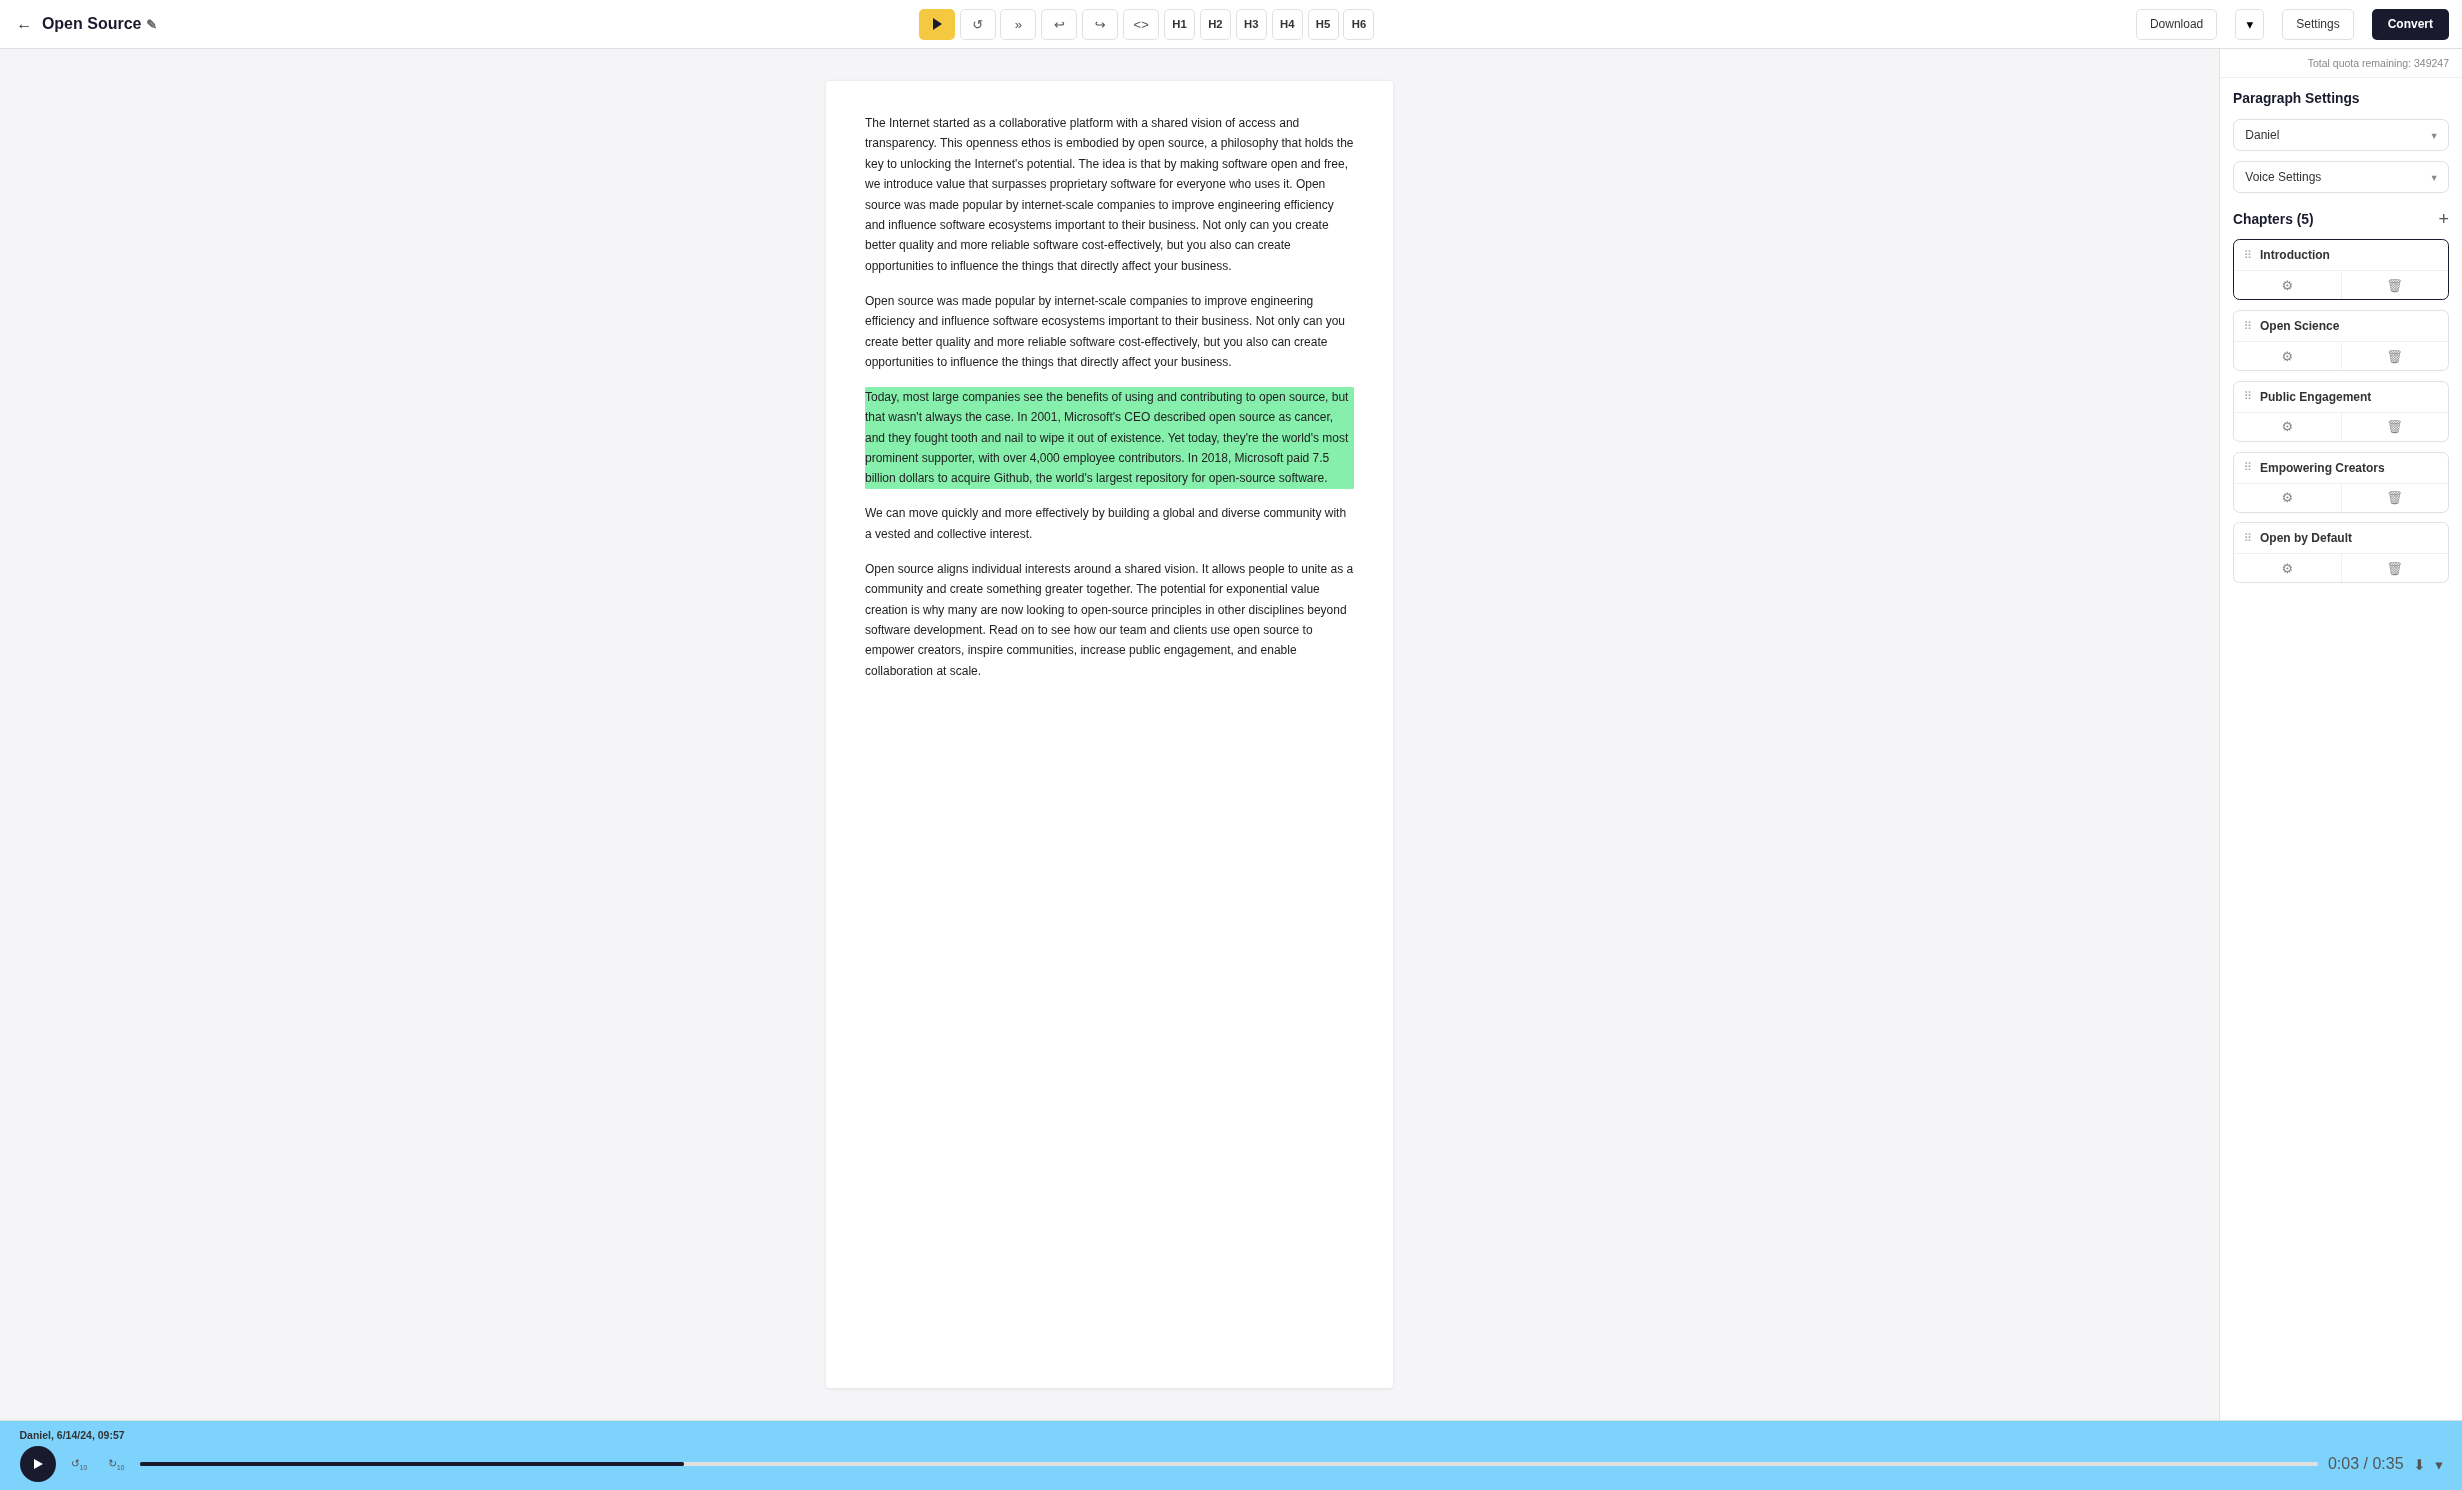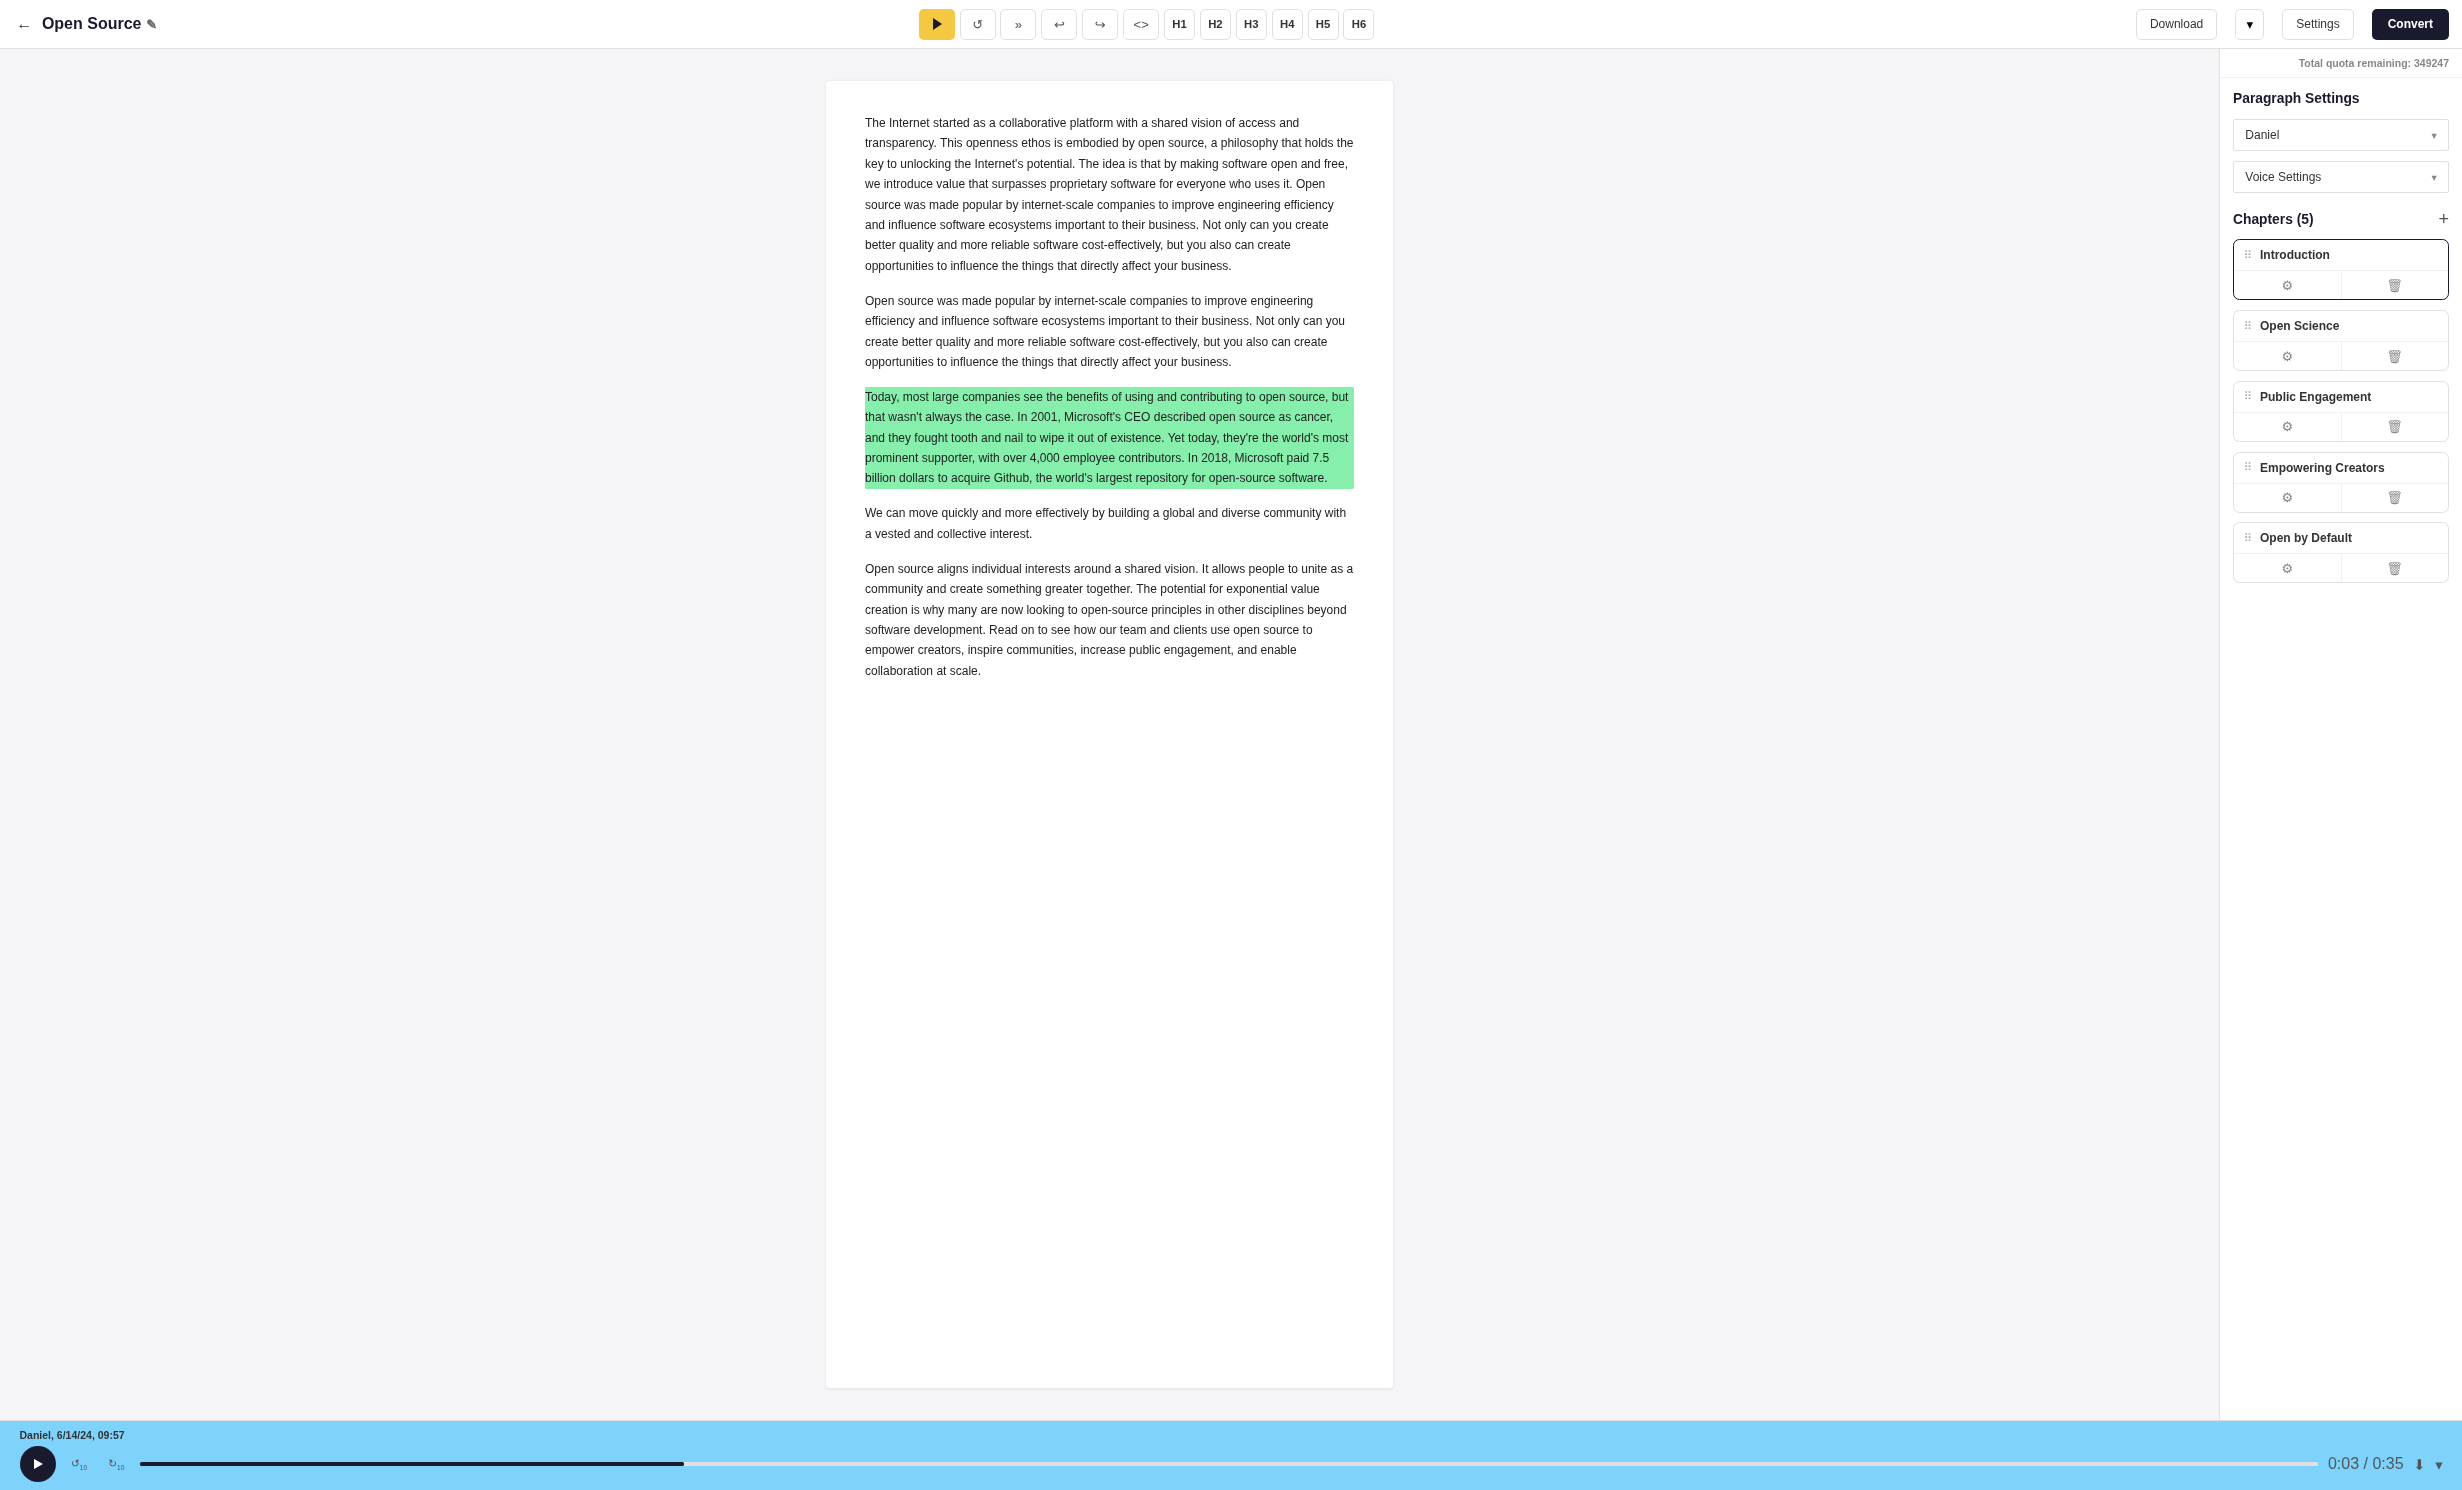--- a/index.html
+++ b/index.html
@@ -67,28 +67,27 @@
     .editor-area::-webkit-scrollbar-thumb { background: #ccc; border-radius: 2.4px; }
 
     
     .sidebar {
       width: 243px; background: #fff; border-left: 0.8px solid #e0e0e0;
       display: flex; flex-direction: column; overflow-y: auto; flex-shrink: 0;
     }
     .quota-bar {
       padding: 8px 13px; text-align: right; font-size: 10.5px; color: #888;
       border-bottom: 0.8px solid #f0f0f0;
-      font-weight: bold;
     }
     .sidebar-inner { padding: 13px; display: flex; flex-direction: column; gap: 9.7px; }
 
     .section-title { font-size: 13.8px; font-weight: 700; color: #1a1a2e; margin-bottom: 3.2px; }
 
     .dropdown-field {
-      border: 0.8px solid #e0e0e0; border-radius: 2px; padding: 8px 11.3px;
+      border: 0.8px solid #e0e0e0; border-radius: 7px; padding: 8px 11.3px;
       display: flex; justify-content: space-between; align-items: center;
       cursor: pointer; font-size: 12px; color: #333; background: #fff;
     }
     .chevron { font-size: 10.5px; color: #888; }
 
     .chapters-header {
       display: flex; justify-content: space-between; align-items: center;
       margin-top: 6.5px;
     }
     .chapters-title { font-size: 13.8px; font-weight: 700; color: #1a1a2e; }

